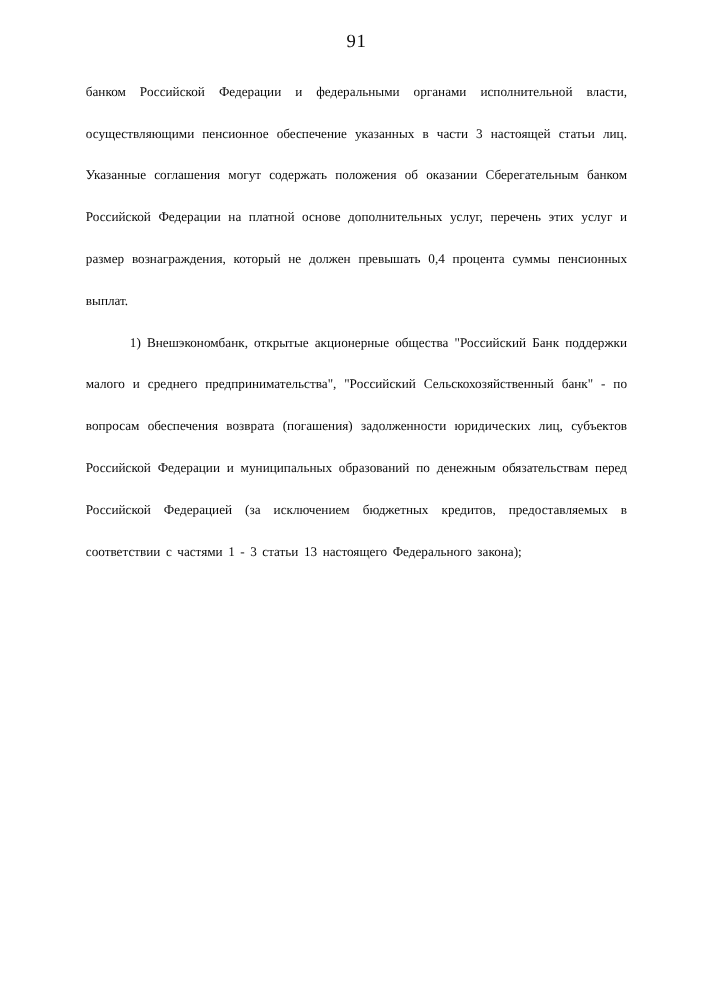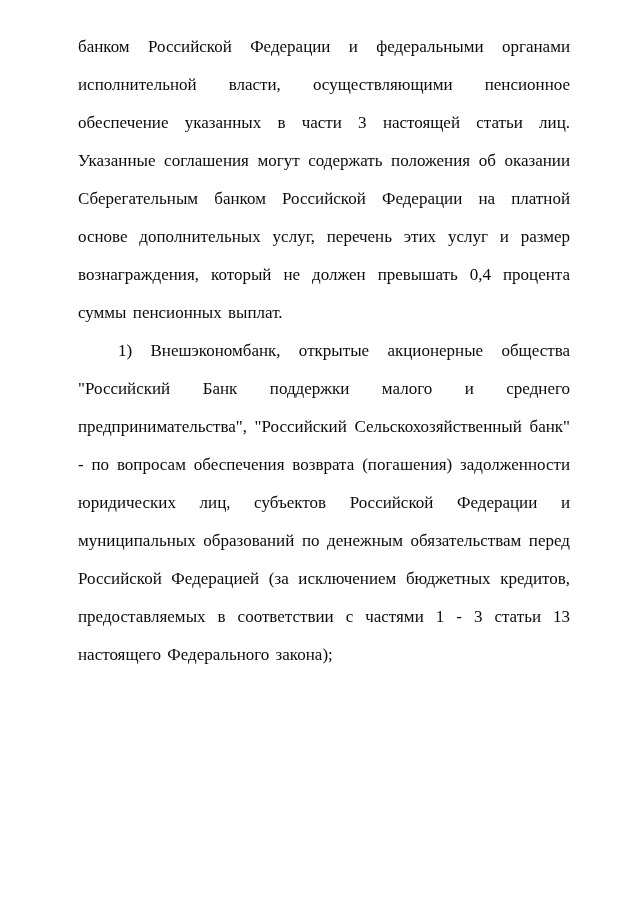--- a/index.html
+++ b/index.html
@@ -24,31 +24,32 @@
   }
   .page-number {
     text-align: center;
     font-size: 17px;
     line-height: 20px;
     margin: 0 0 16px 0;
     letter-spacing: 0.5px;
   }
   .body-text p {
     margin: 0;
-    font-size: 17px;
+    font-size: 12px;
     line-height: 38px;
     text-align: justify;
     text-indent: 40px;
     word-spacing: 2px;
   }
   .body-text p.continuation {
     text-indent: 0;
   }
 </style>
 </head>
 <body>
 
 <div class="page">
+  <div class="page-number">91</div>
   <div class="body-text">
     <p class="continuation">банком Российской Федерации и федеральными органами исполнительной власти, осуществляющими пенсионное обеспечение указанных в части 3 настоящей статьи лиц. Указанные соглашения могут содержать положения об оказании Сберегательным банком Российской Федерации на платной основе дополнительных услуг, перечень этих услуг и размер вознаграждения, который не должен превышать 0,4 процента суммы пенсионных выплат.</p>
     <p>1) Внешэкономбанк, открытые акционерные общества "Российский Банк поддержки малого и среднего предпринимательства", "Российский Сельскохозяйственный банк" - по вопросам обеспечения возврата (погашения) задолженности юридических лиц, субъектов Российской Федерации и муниципальных образований по денежным обязательствам перед Российской Федерацией (за исключением бюджетных кредитов, предоставляемых в соответствии с частями 1 - 3 статьи 13 настоящего Федерального закона);</p>
   </div>
 </div>
 
 </body></html>

